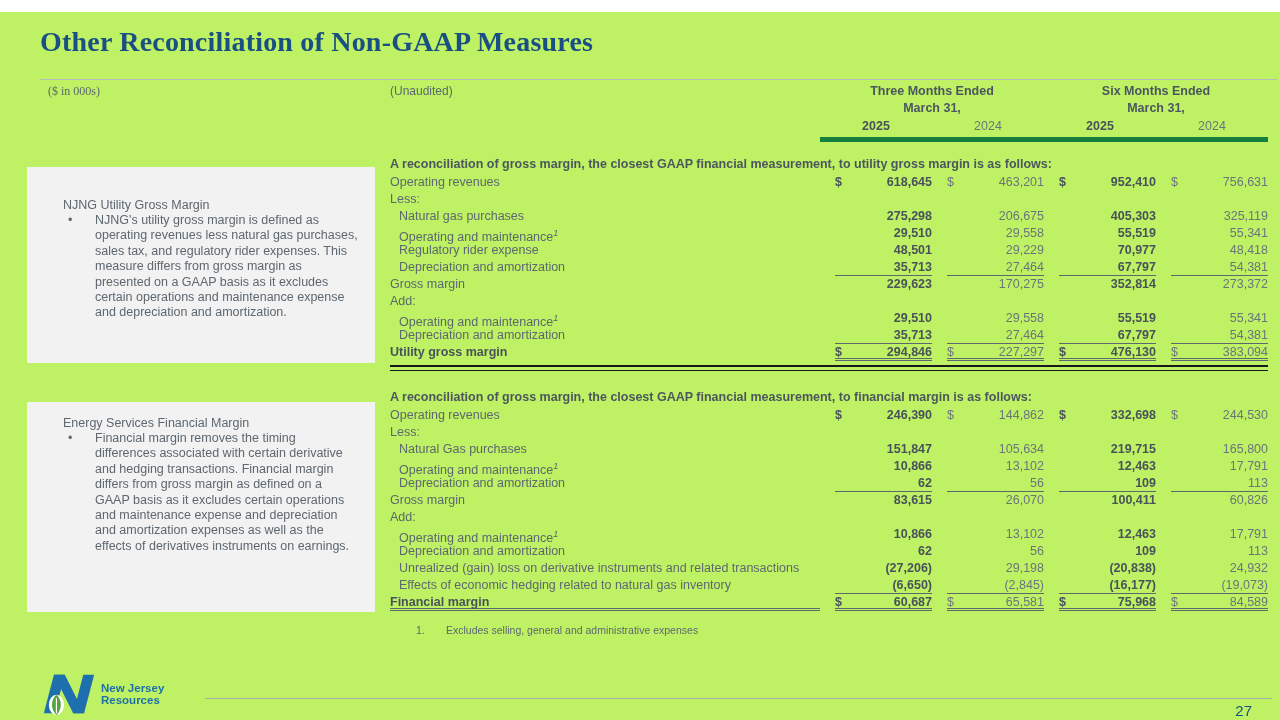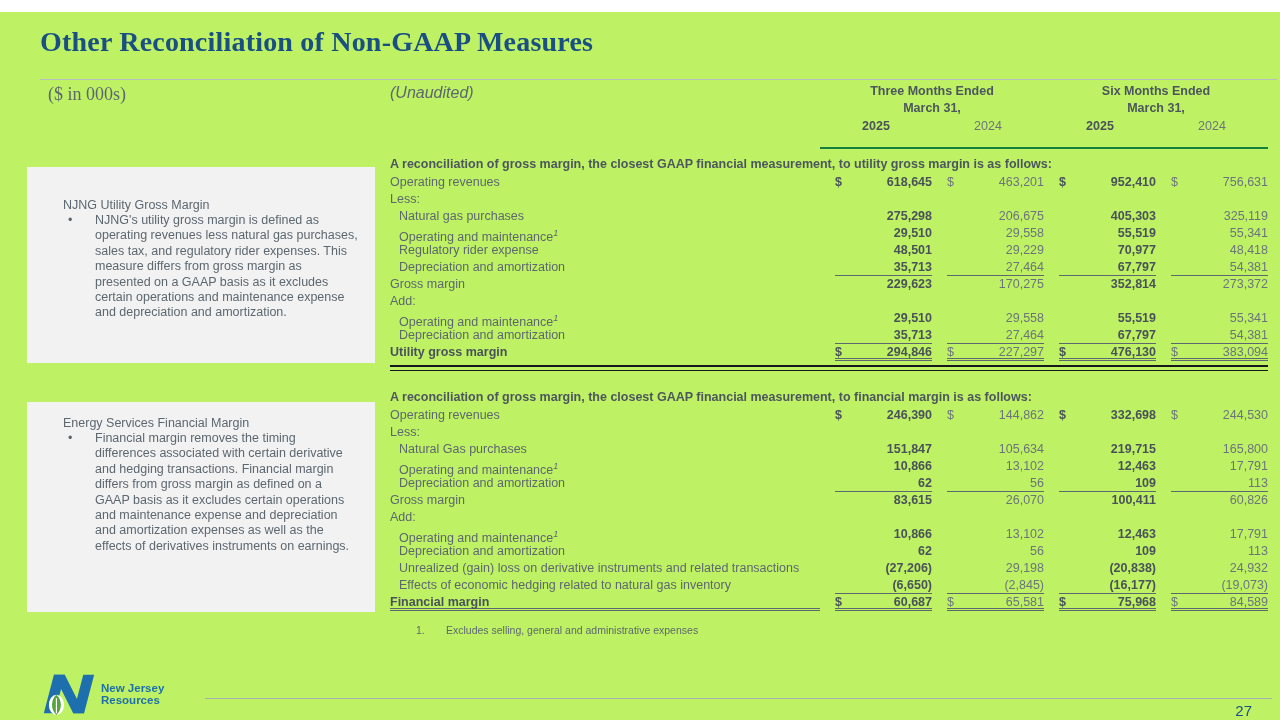--- a/index.html
+++ b/index.html
@@ -3,26 +3,26 @@
 <meta charset="utf-8">
 <style>
   html,body{margin:0;padding:0;background:#fff;}
   .slide{position:relative;width:1280px;height:720px;background:#bef264;overflow:hidden;
          font-family:"Liberation Sans",sans-serif;color:#5d6770;margin-top:12px;}
 
   .title{position:absolute;left:40px;top:14px;font-family:"Liberation Serif",serif;
          font-weight:bold;font-size:28px;color:#194f82;letter-spacing:.2px;}
   .top-rule{position:absolute;left:40px;top:67px;width:1237px;border-top:1px solid #b7bcc0;}
   .units{position:absolute;left:48px;top:72px;font-family:"Liberation Serif",serif;
-         font-size:18px;color:#5d6770;}
-  .unaudited{position:absolute;left:390px;top:72px;font-style:italic;font-size:16px;color:#5d6770;}
+         font-size:12px;color:#5d6770;}
+  .unaudited{position:absolute;left:390px;top:72px;font-size:12px;color:#5d6770;}
 
   
   .mh{position:absolute;left:390px;top:71px;width:878px;display:flex;padding-left:430px;box-sizing:border-box;}
-  .mh-half{width:224px;border-bottom:2px solid #15803d;padding-bottom:12px;}
+  .mh-half{width:224px;border-bottom:5px solid #15803d;padding-bottom:2px;}
   .mh-t,.mh-s{text-align:center;font-weight:bold;font-size:12.5px;color:#4d565f;line-height:17px;}
   .mh-years{display:flex;line-height:18px;}
   .mh-years .yr{width:112px;text-align:center;font-size:12.5px;color:#6b747c;}
   .mh-years .yr.b{font-weight:bold;color:#49525a;}
 
   
   .sbox{position:absolute;left:27px;width:348px;background:#f2f2f2;box-sizing:border-box;}
   .sbox1{top:155px;height:196px;padding:30px 10px 0 36px;}
   .sbox2{top:390px;height:210px;padding:13px 10px 0 36px;}
   .sbox-title{font-weight:normal;font-size:12.5px;color:#5d6770;line-height:16px;}

